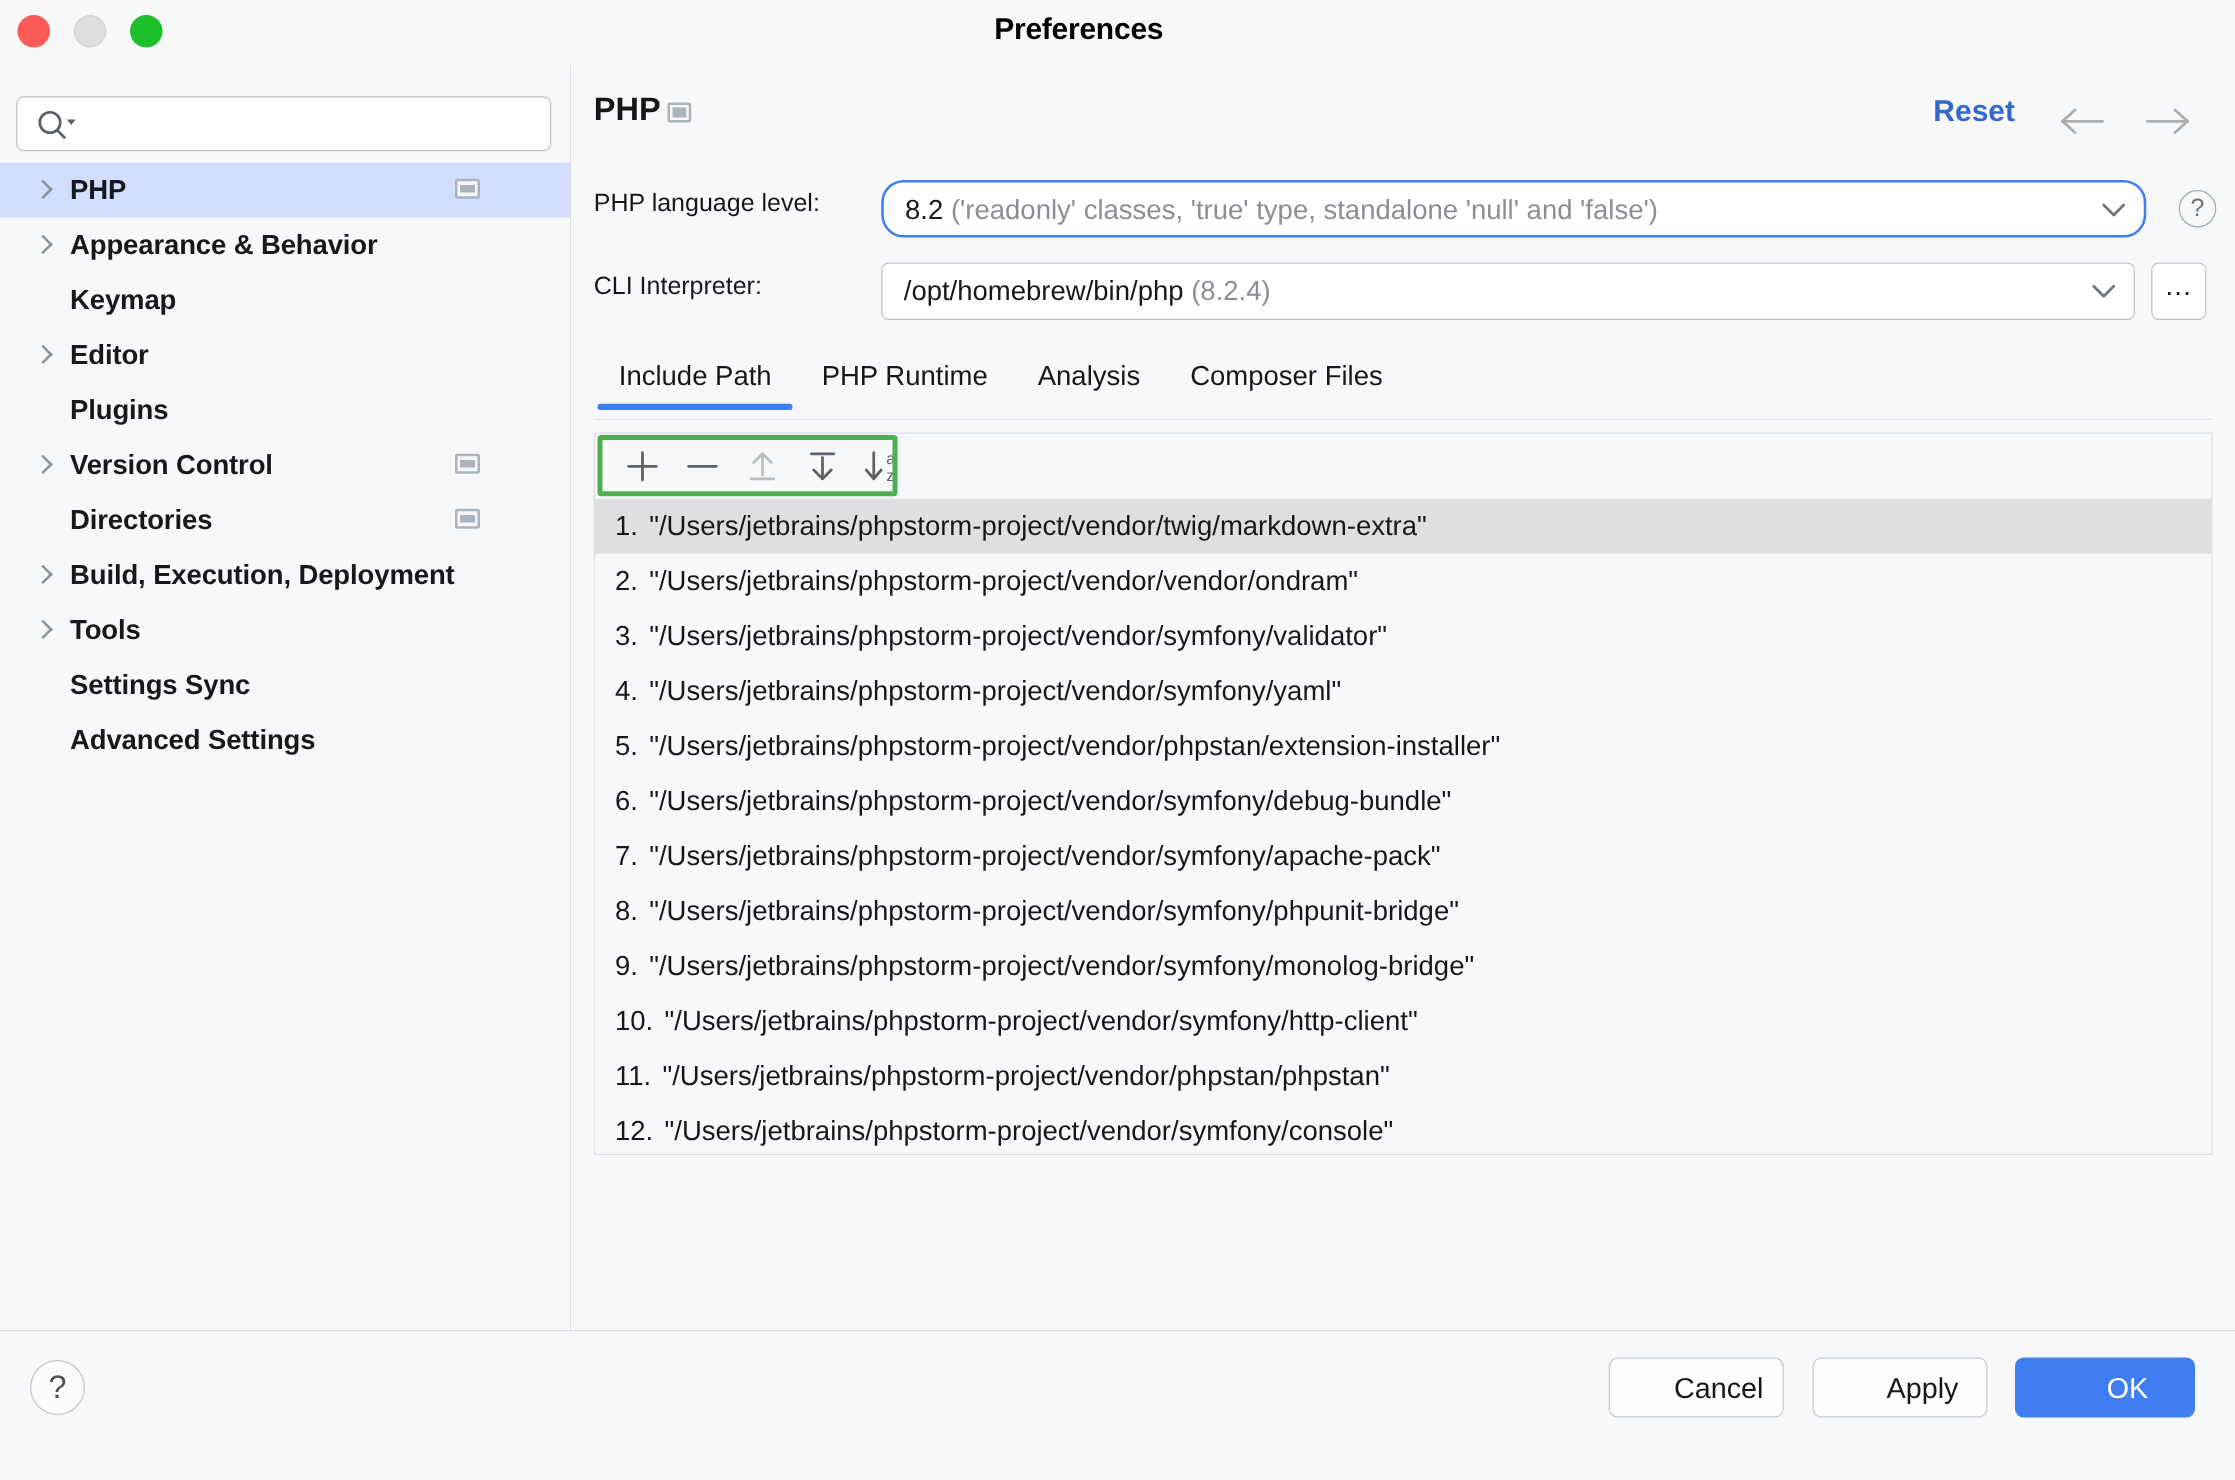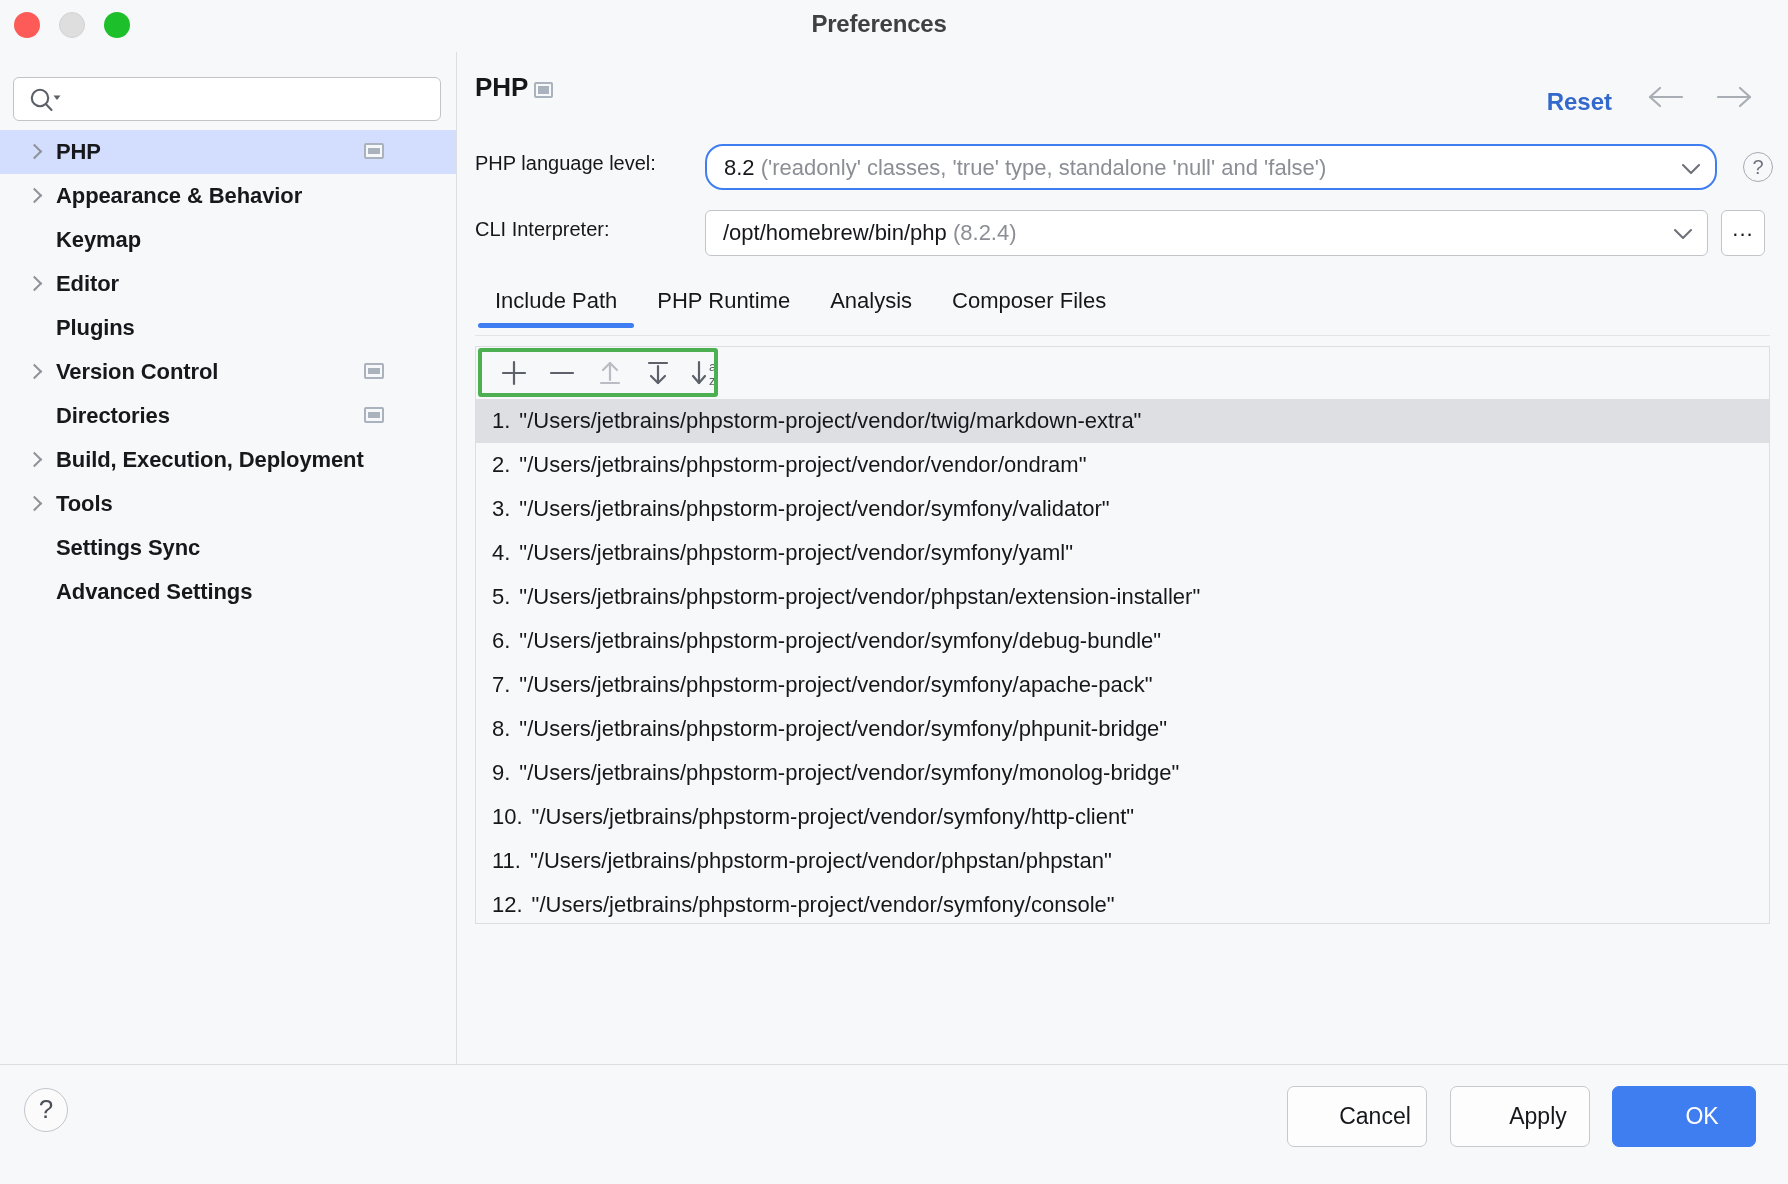--- a/index.html
+++ b/index.html
@@ -41,26 +41,26 @@
   .dot {
     width: 26px; height: 26px;
     border-radius: 50%;
     display: block;
   }
   .dot.close  { background: #fc5b57; }
   .dot.min    { background: #dedede; border: 1px solid #d2d2d2; box-sizing: border-box; }
   .dot.max    { background: #1dc02b; }
   .title-text {
     position: absolute;
-    left: 16px; top: 10px;
+    left: 0; top: 10px;
     width: 1726px;
     text-align: center;
     font-size: 24px;
     font-weight: bold;
-    color: #404040;
+    color: #000000;
     letter-spacing: -0.2px;
   }
 
   
   .sidebar {
     position: absolute;
     left: 0; top: 52px;
     width: 457px;
     height: 1012px;
     background: #f7f8fa;
@@ -189,21 +189,20 @@
     width: 11px; height: 8px;
     background: #a9b2bd;
   }
   .reset-link {
     position: absolute;
     right: 176px; top: 24px;
     font-size: 24px;
     font-weight: bold;
     color: #3368cc;
     cursor: pointer;
-    margin-top: 12px;
   }
   .nav-arrow {
     position: absolute;
     top: 32px;
     width: 44px; height: 26px;
     cursor: default;
   }
   .nav-back { right: 100px; }
   .nav-fwd  { right: 32px; }
 
@@ -405,21 +404,21 @@
     background: #fbfbfc;
     color: #4c5058;
     font-size: 26px;
     line-height: 41px;
     text-align: center;
     cursor: default;
   }
   .btn {
     position: absolute;
     top: 21px;
-    height: 61px;
+    height: 48px;
     border-radius: 7px;
     box-sizing: border-box;
     font-family: "Liberation Sans", sans-serif;
     font-size: 23px;
     display: flex;
     align-items: center;
     justify-content: center;
     cursor: default;
     padding-left: 36px;
   }

